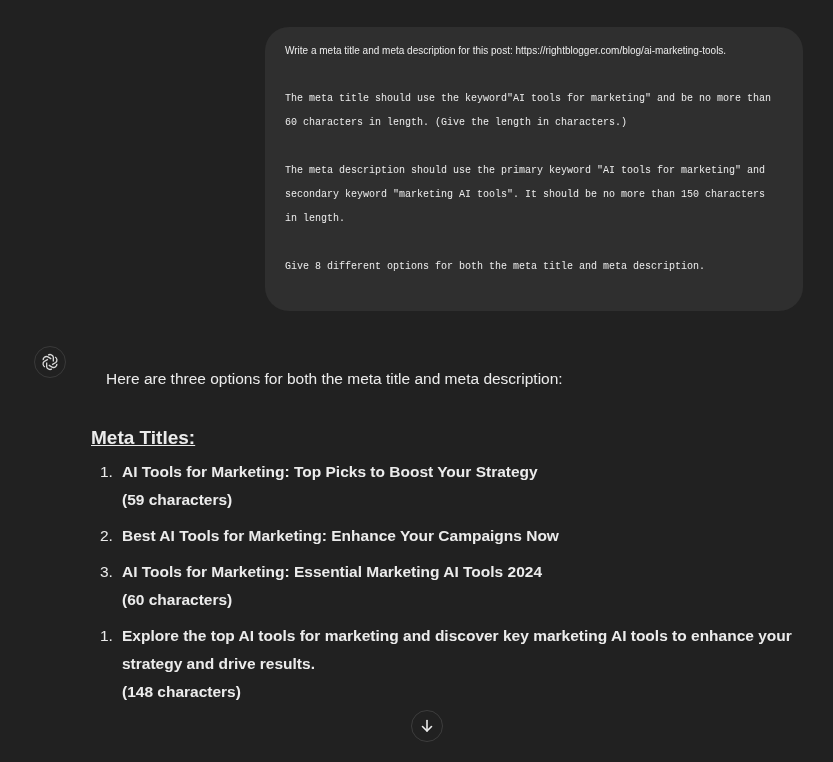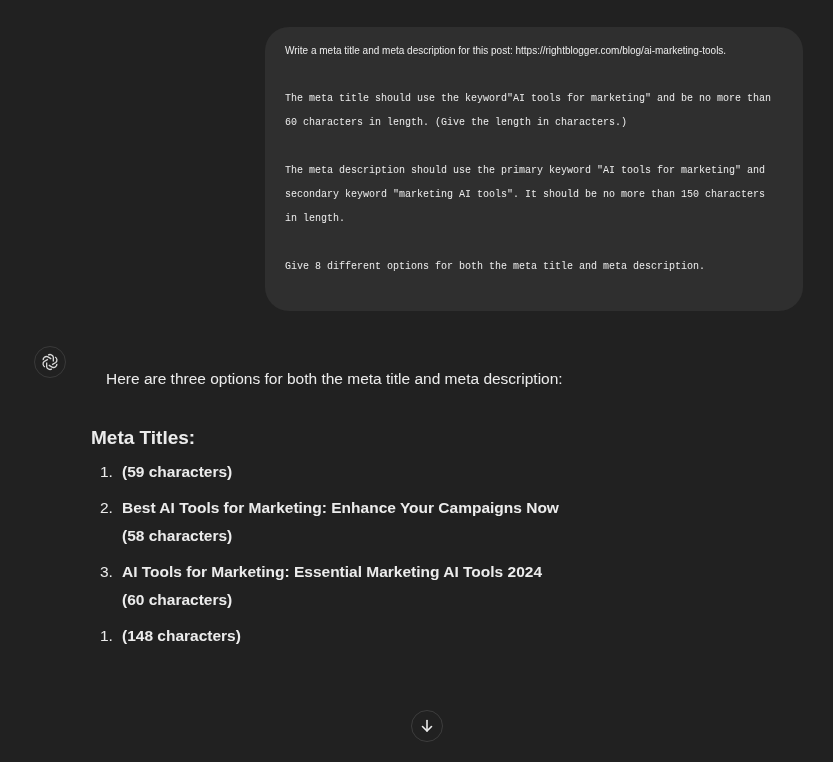--- a/index.html
+++ b/index.html
@@ -63,21 +63,21 @@
     .intro {
       margin: 15px;
     }
     .section-heading {
       margin: 0;
       font-size: 19px;
       font-weight: bold;
       line-height: 28px;
       color: #ececec;
     }
-    .h-titles { margin-top: 33px; }
+    .h-titles { margin-top: 33px; text-decoration: underline; }
     .h-descs { margin-top: 28px; }
     ol.options {
       list-style: none;
       margin: 6px 0 0 0;
       padding: 0;
     }
     ol.options li {
       position: relative;
       padding-left: 31px;
       margin-bottom: 8px;
@@ -137,37 +137,38 @@
     </svg>
   </div>
 
   <div class="assistant-content">
     <p class="intro">Here are three options for both the meta title and meta description:</p>
 
     <h3 class="section-heading h-titles">Meta Titles:</h3>
     <ol class="options">
       <li>
         <span class="num">1.</span>
+        <span class="opt-text">AI Tools for Marketing: Top Picks to Boost Your Strategy</span>
         <span class="opt-count">(59 characters)</span>
       </li>
       <li>
         <span class="num">2.</span>
         <span class="opt-text">Best AI Tools for Marketing: Enhance Your Campaigns Now</span>
-        <span class="opt-count">(58 characters)</span>
       </li>
       <li>
         <span class="num">3.</span>
         <span class="opt-text">AI Tools for Marketing: Essential Marketing AI Tools 2024</span>
         <span class="opt-count">(60 characters)</span>
       </li>
     </ol>
 
     <ol class="options">
       <li>
         <span class="num">1.</span>
+        <span class="opt-text">Explore the top AI tools for marketing and discover key marketing AI tools to enhance your strategy and drive results.</span>
         <span class="opt-count">(148 characters)</span>
       </li>
     </ol>
   </div>
 
   <div class="scroll-down-button">
     <svg width="16" height="16" viewBox="0 0 16 16" fill="none" stroke="#ececec" stroke-width="1.6" stroke-linecap="round" stroke-linejoin="round">
       <path d="M8 2.5 V13"></path>
       <path d="M3.5 8.5 L8 13 L12.5 8.5"></path>
     </svg>

